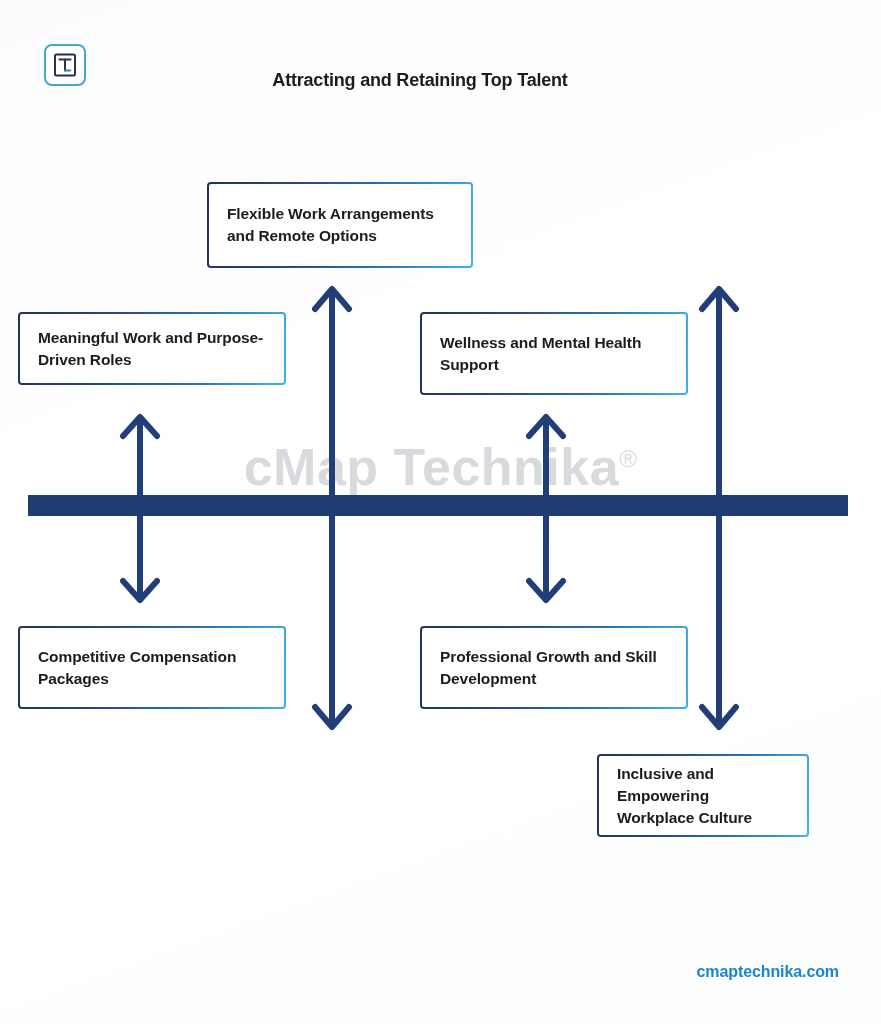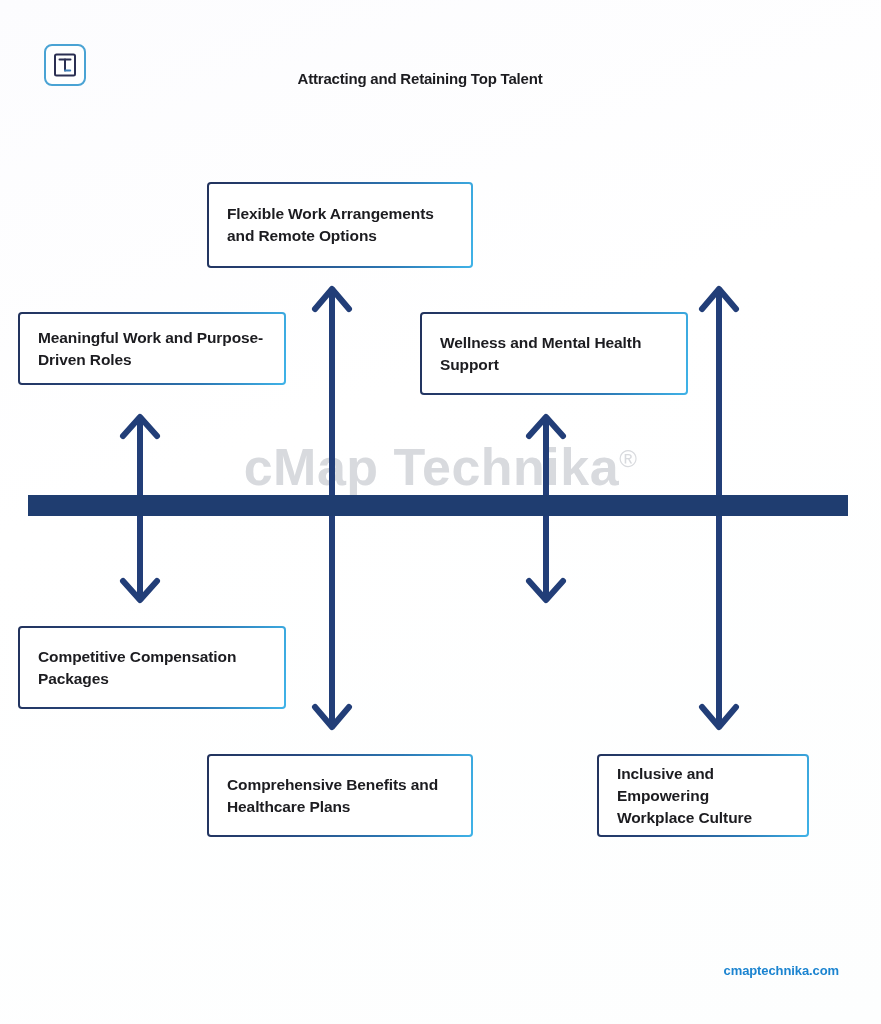--- a/index.html
+++ b/index.html
@@ -30,21 +30,21 @@
   }
   .logo svg { display: block; }
 
   
   .title {
     position: absolute;
     left: 0;
     top: 70px;
     width: 840px;
     text-align: center;
-    font-size: 15px;
+    font-size: 18px;
     font-weight: bold;
     color: #1c1c20;
     letter-spacing: -0.2px;
   }
 
   
   .watermark {
     position: absolute;
     left: 0;
     top: 437px;
@@ -109,21 +109,21 @@
   .n-compensation{ left: 18px;  top: 626px;  width: 268px; height: 83px; }
   .n-professional{ left: 420px; top: 626px;  width: 268px; height: 83px; }
   .n-benefits    { left: 207px; top: 754px;  width: 266px; height: 83px; }
   .n-inclusive   { left: 597px; top: 754px;  width: 212px; height: 83px; }
 
   
   .footer-url {
     position: absolute;
     right: 42px;
     top: 963px;
-    font-size: 13px;
+    font-size: 16px;
     font-weight: bold;
     color: #1b84d0;
     letter-spacing: -0.1px;
   }
 </style>
 </head>
 <body>
 
 <div class="canvas">
 
@@ -184,24 +184,24 @@
   </div>
 
   <div class="node n-wellness">
     <span class="label">Wellness and Mental Health Support</span>
   </div>
 
   <div class="node n-compensation">
     <span class="label">Competitive Compensation Packages</span>
   </div>
 
-
-  <div class="node n-benefits">
-    <span class="label">Comprehensive Benefits and Healthcare Plans</span>
-  </div>
+  <div class="node n-professional">
+    <span class="label">Professional Growth and Skill Development</span>
+  </div>
+
 
   <div class="node n-inclusive">
     <span class="label">Inclusive and Empowering Workplace Culture</span>
   </div>
 
   <div class="footer-url">cmaptechnika.com</div>
 
 </div>
 
 </body></html>

